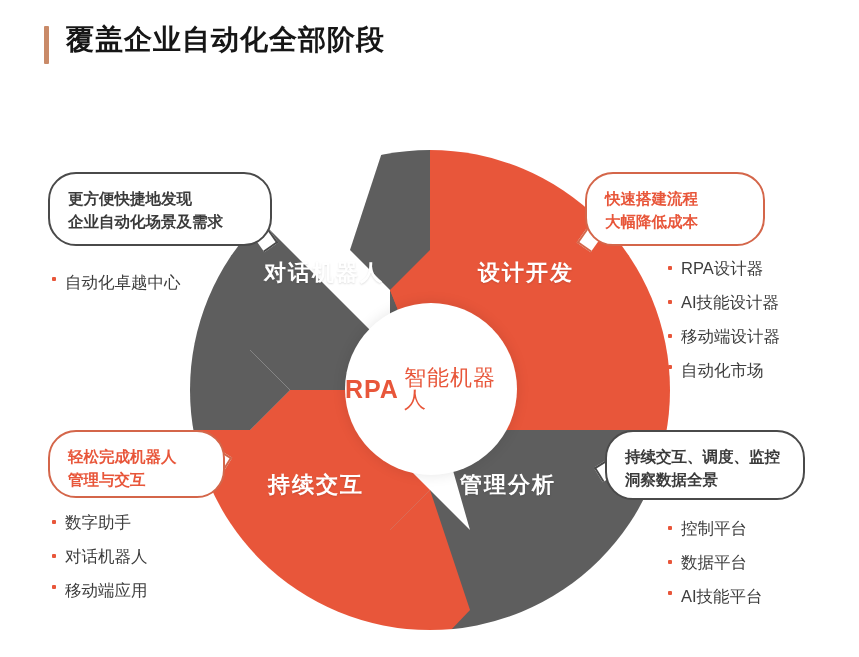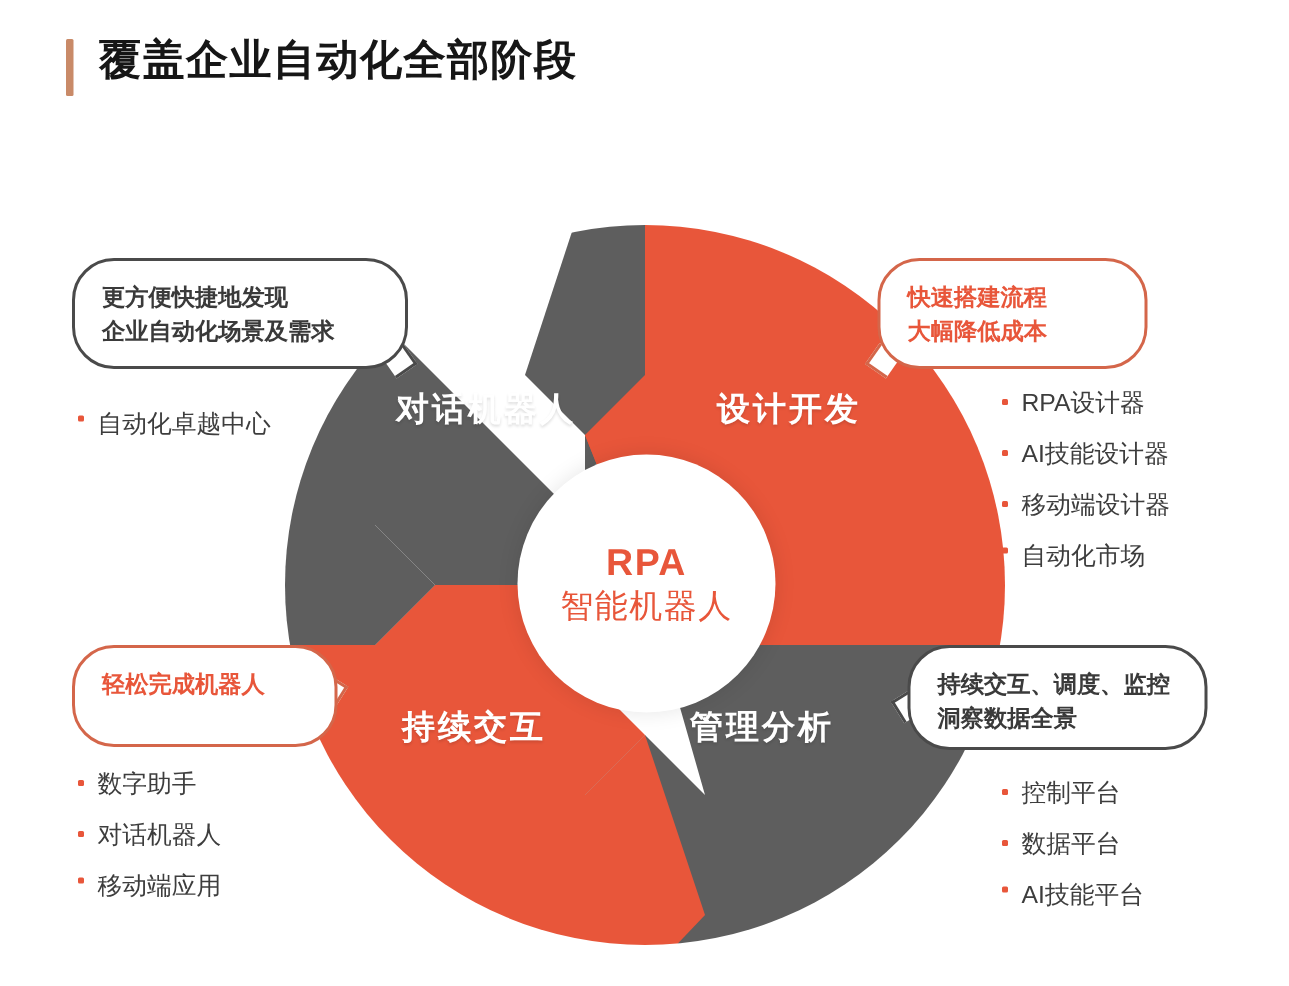--- a/index.html
+++ b/index.html
@@ -69,21 +69,21 @@
   .hub {
     position: absolute;
     left: 157px;
     top: 155px;
     width: 172px;
     height: 172px;
     border-radius: 50%;
     background: #ffffff;
     box-shadow: 0 0 14px rgba(0,0,0,.10);
     display: flex;
-    flex-direction: column;
+    flex-direction: row;
     align-items: center;
     justify-content: center;
     gap: 5px;
   }
   .hub-line1 {
     font-size: 25px;
     font-weight: bold;
     color: #e8563a;
     letter-spacing: 1px;
     line-height: 1;
@@ -225,20 +225,21 @@
   <span class="cl-line">企业自动化场景及需求</span>
 </div>
 
 <div class="callout orange" id="callout-tr">
   <span class="cl-line">快速搭建流程</span>
   <span class="cl-line">大幅降低成本</span>
 </div>
 
 <div class="callout orange" id="callout-bl">
   <span class="cl-line">轻松完成机器人</span>
+  <span class="cl-line">管理与交互</span>
 </div>
 
 <div class="callout dark" id="callout-br">
   <span class="cl-line">持续交互、调度、监控</span>
   <span class="cl-line">洞察数据全景</span>
 </div>
 
 <div class="bullets" id="bullets-tl">
     <div class="bullet-row">
       <span class="bullet-dot"></span>

